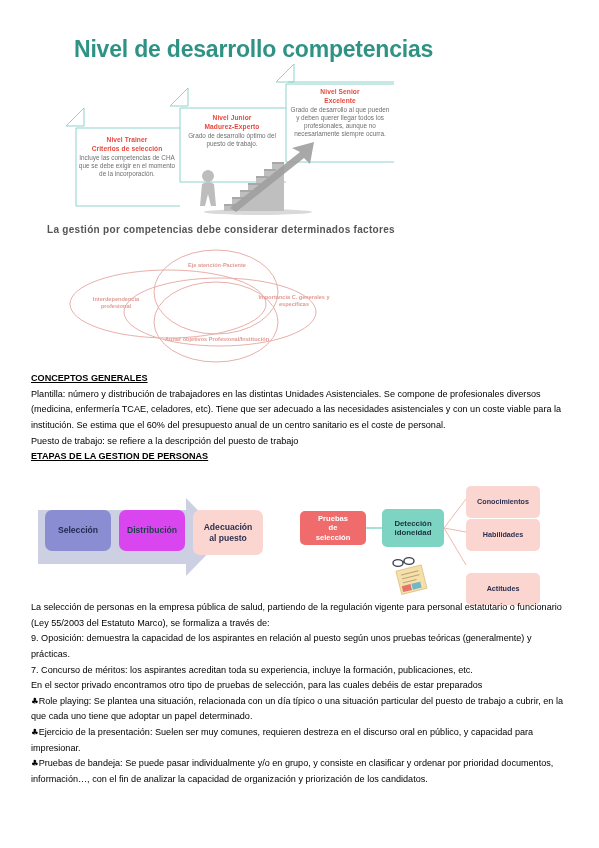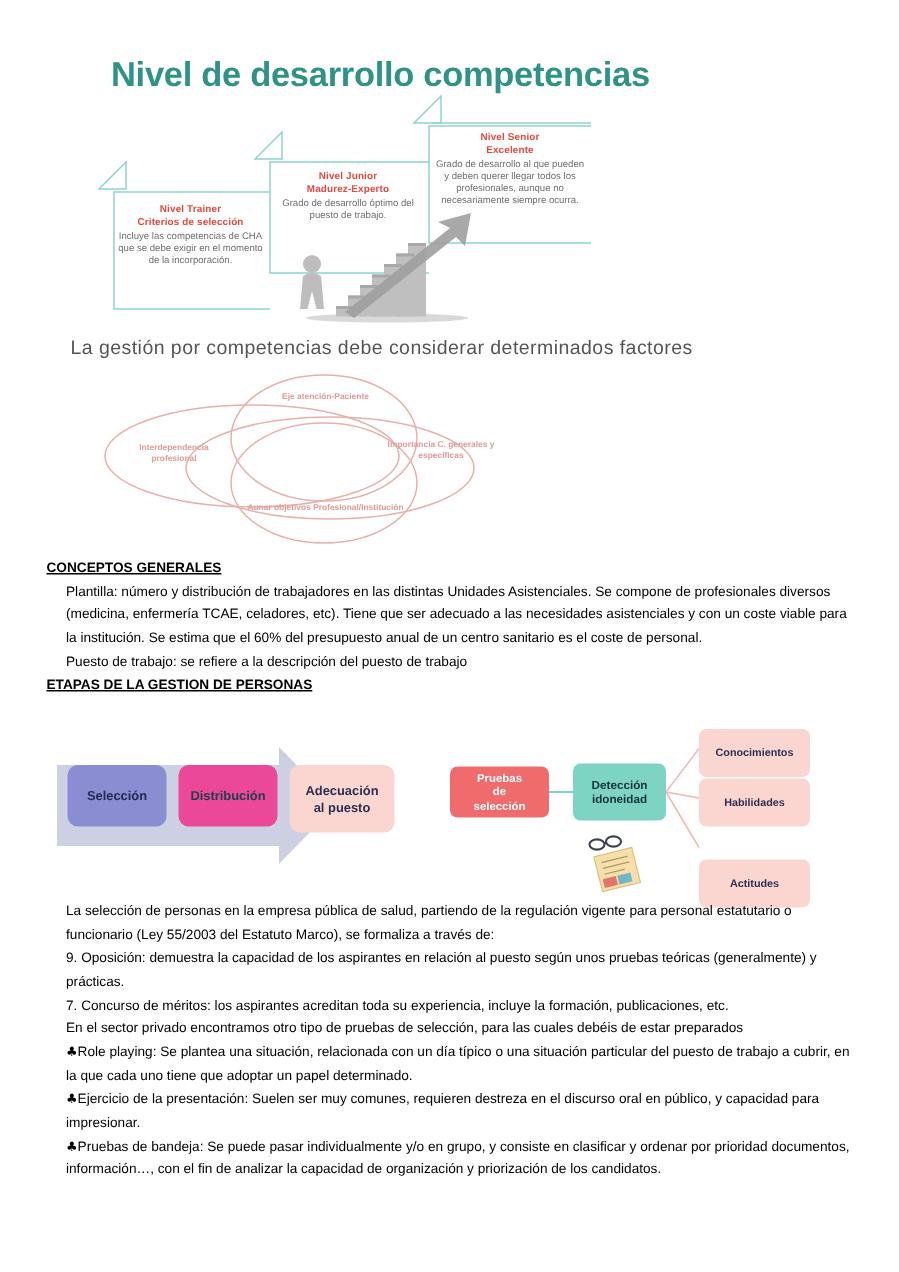--- a/index.html
+++ b/index.html
@@ -68,23 +68,24 @@
 
   
   .slide2 {
     position: absolute;
     left: 0; top: 218px;
     width: 599px; height: 152px;
   }
   .venn-caption {
     position: absolute;
     left: 47px; top: 6px;
-    font-size: 13px;
+    font-size: 10px;
     color: #555;
     letter-spacing: 0.3px;
+    font-weight: bold;
   }
   .venn-wrap {
     position: absolute;
     left: 60px; top: 22px;
     width: 300px; height: 128px;
   }
   .venn-label {
     position: absolute;
     text-align: center;
     font-size: 5.6px;
@@ -106,21 +107,21 @@
     line-height: 1.72;
     color: #000;
   }
   .tx-a { top: 371px; }
   .tx-b { top: 600px; }
   .hd {
     font-weight: bold;
     text-decoration: underline;
     display: block;
   }
-  .pline { display: block; margin-left: 13px; }
+  .pline { display: block; }
   .bullet-glyph {
     font-family: "DejaVu Sans", sans-serif;
     font-size: 8.6px;
   }
 
   
   .slide3 {
     position: absolute;
     left: 0; top: 486px;
     width: 599px; height: 118px;
@@ -139,21 +140,21 @@
     text-align: center;
     font-size: 8.6px;
     font-weight: bold;
     line-height: 1.2;
     box-sizing: border-box;
     padding: 16px;
   }
   .pb-sel  { left: 45px;  top: 24px; width: 66px; height: 41px;
              background: #8b8dd2; color: #252a52; }
   .pb-dis  { left: 119px; top: 24px; width: 66px; height: 41px;
-             background: #ec4899; color: #1d3f4a; }
+             background: #d946ef; color: #1d3f4a; }
   .pb-ade  { left: 193px; top: 24px; width: 70px; height: 45px;
              background: #fbd6d0; color: #2d2f52; }
 
   .pb-pru  { left: 300px; top: 25px; width: 66px; height: 34px;
              background: #f06b6b; color: #ffffff; font-size: 7.6px;
              border-radius: 5px; }
   .pb-det  { left: 382px; top: 23px; width: 62px; height: 38px;
              background: #7ed4c2; color: #16323e; font-size: 7.8px;
              border-radius: 5px; }
   .pb-con  { left: 466px; top: 0px;  width: 74px; height: 26px;

